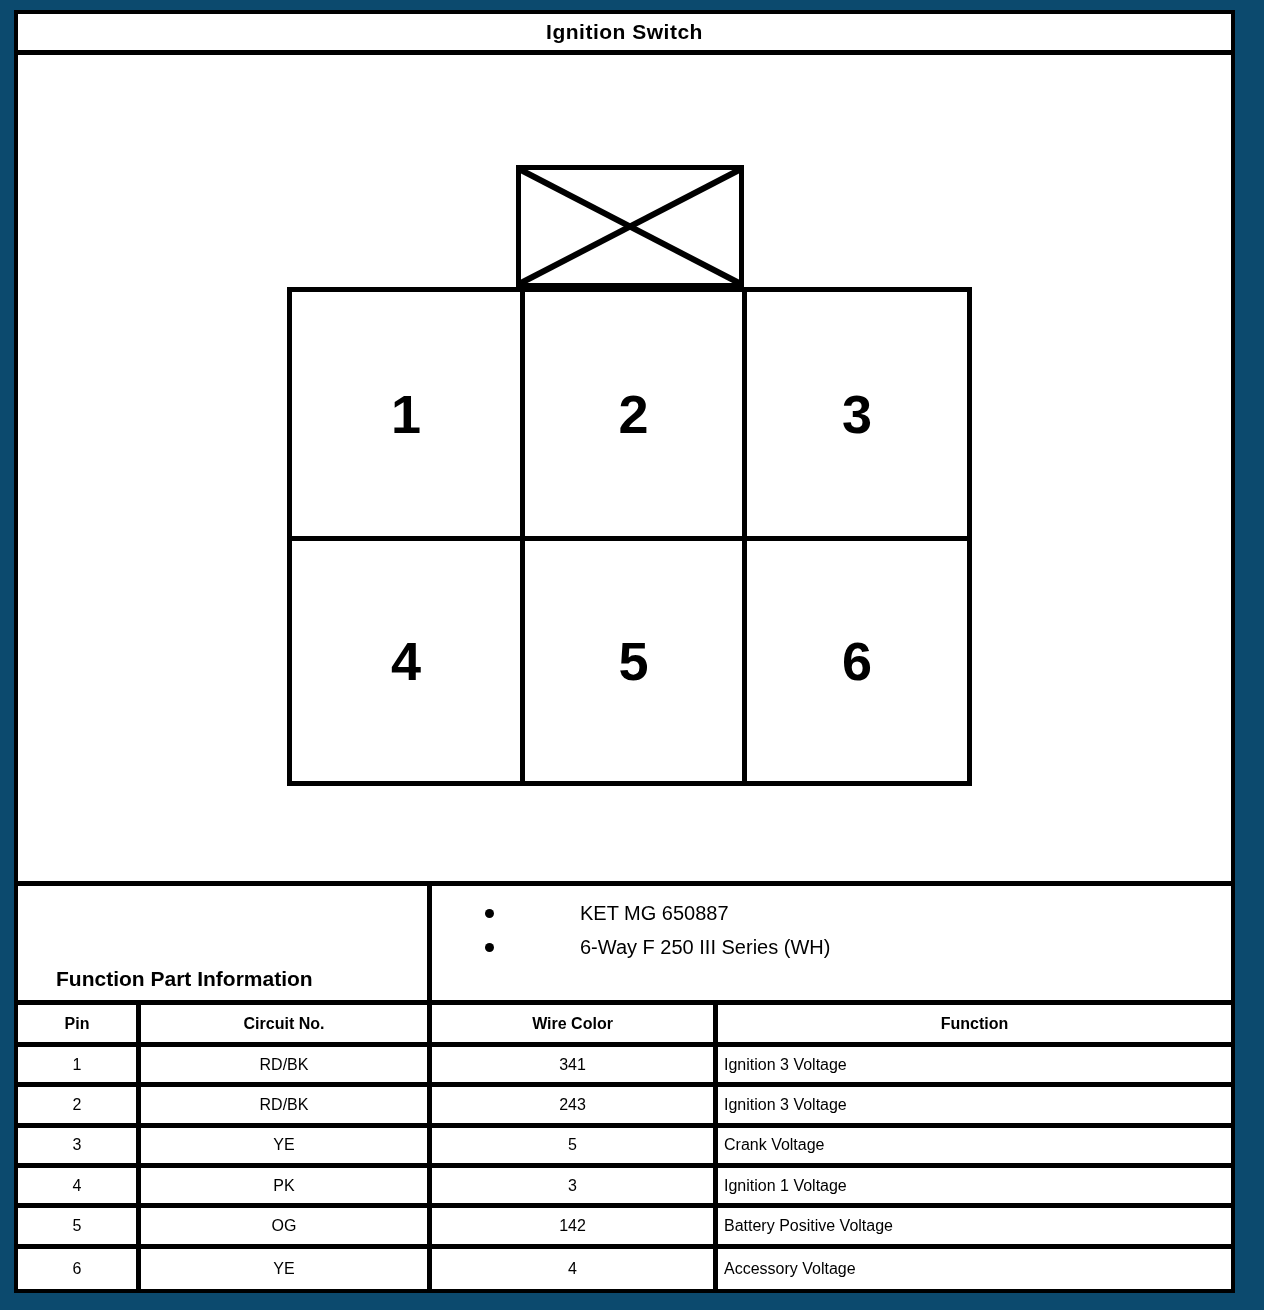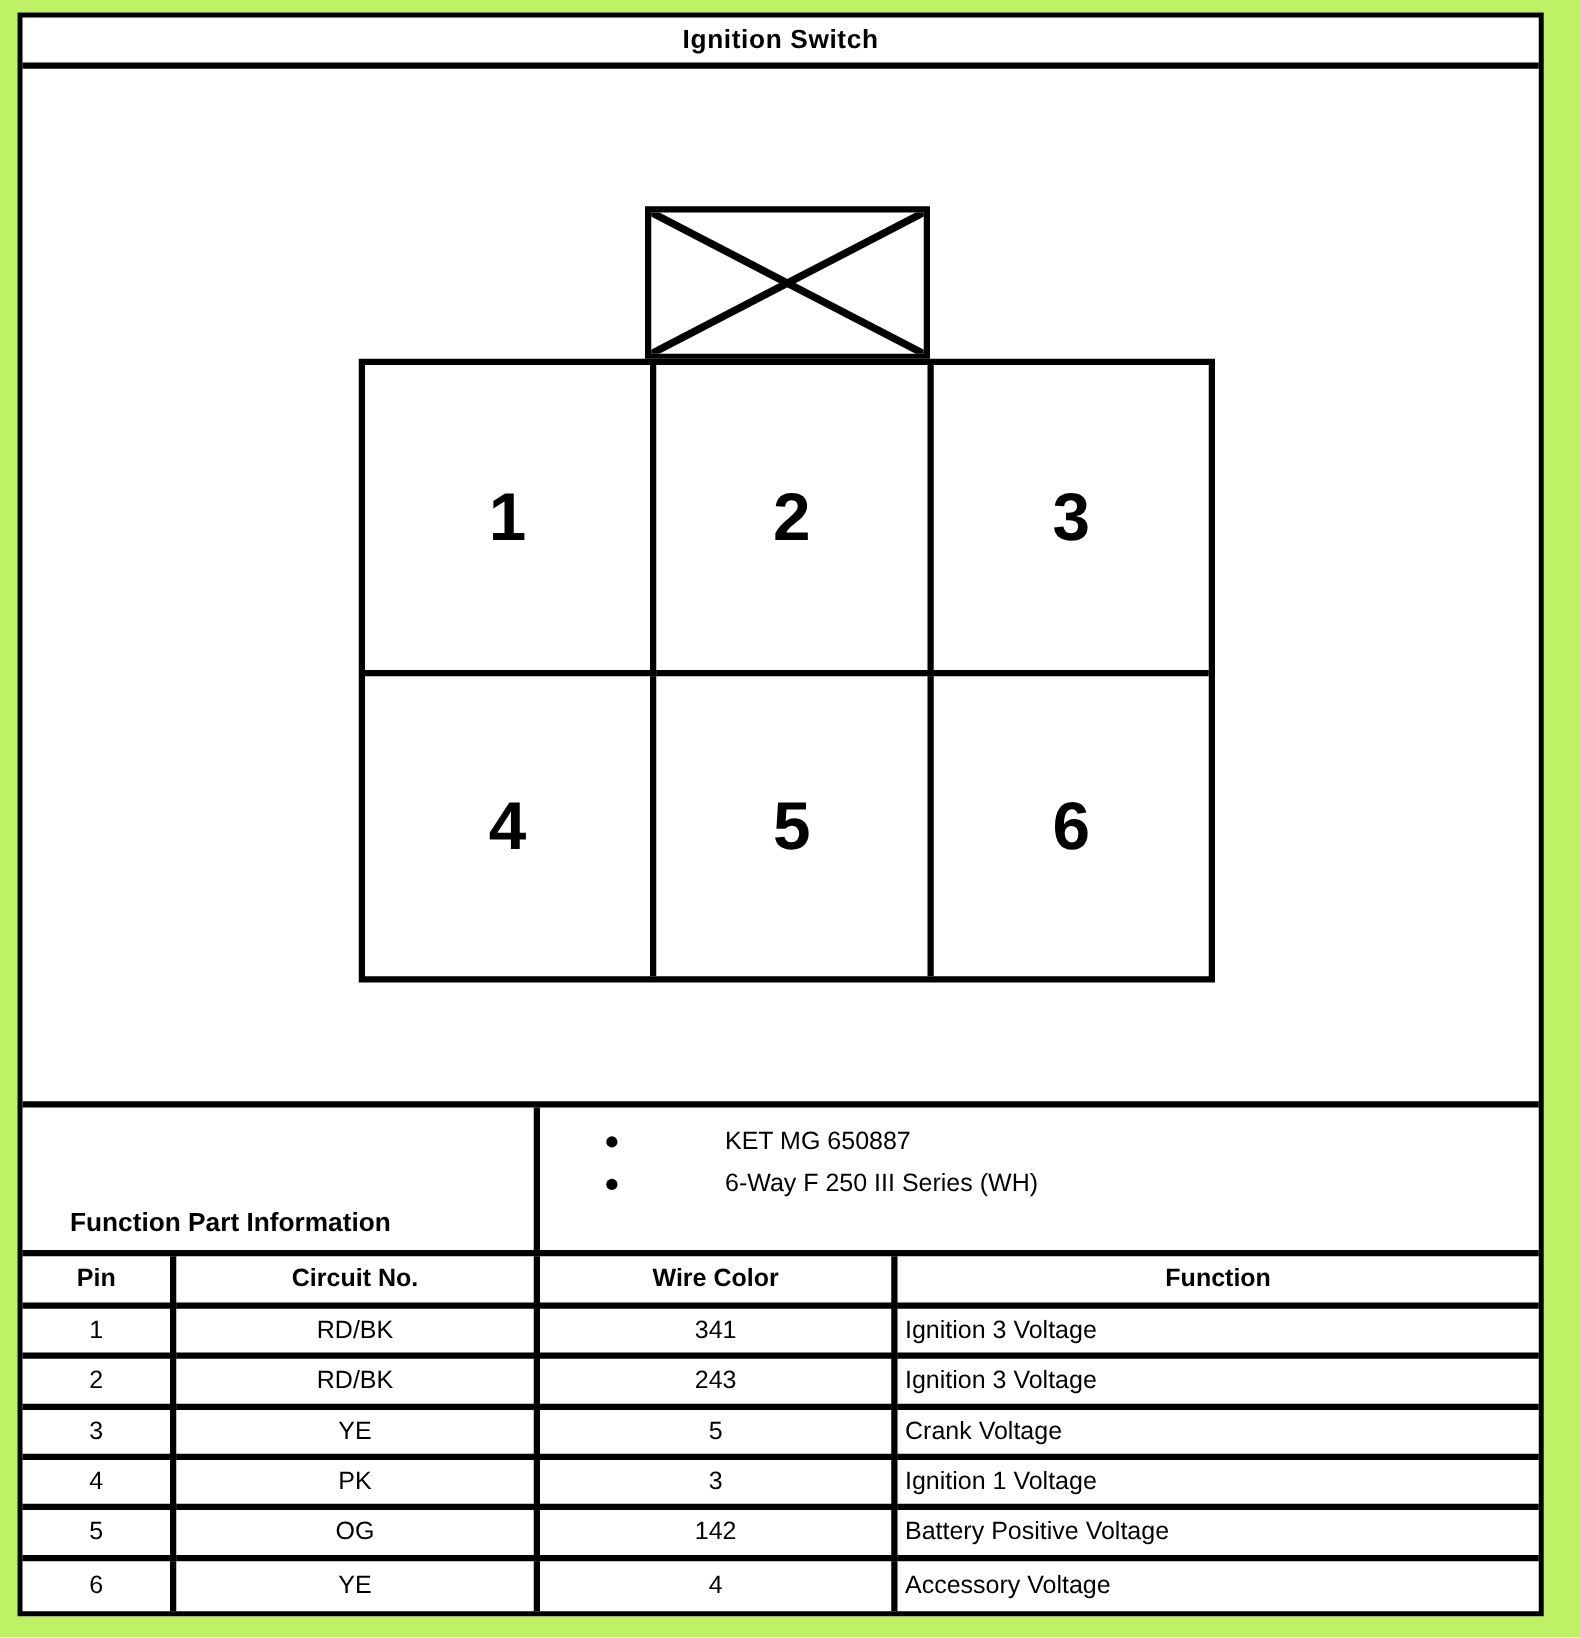--- a/index.html
+++ b/index.html
@@ -5,21 +5,21 @@
   * { box-sizing: border-box; margin: 0; padding: 0; }
   html, body { background: #ffffff; }
   body {
     font-family: "Liberation Sans", "DejaVu Sans", sans-serif;
     color: #000000;
   }
   .canvas {
     position: relative;
     width: 1264px;
     height: 1310px;
-    background: #bef264;
+    background: #0c4a6e;
     overflow: hidden;
   }
   .frame {
     position: absolute;
     left: 14px;
     top: 10px;
     width: 1221px;
     height: 1283px;
     border: 4px solid #000000;
     background: #ffffff;
@@ -123,21 +123,21 @@
     display: grid;
     grid-template-columns: 123px 291px 286px 513px;
     grid-template-rows: 42px repeat(6, 1fr);
   }
   .tcell {
     border-right: 5px solid #000000;
     border-bottom: 5px solid #000000;
     display: flex;
     align-items: center;
     justify-content: center;
-    font-size: 20px;
+    font-size: 16px;
     overflow: hidden;
     white-space: nowrap;
   }
   .tcell.lastcol { border-right: none; }
   .tcell.lastrow { border-bottom: none; }
   .tcell.head { font-weight: bold; }
   .tcell.fn {
     justify-content: flex-start;
     padding-left: 6px;
   }

